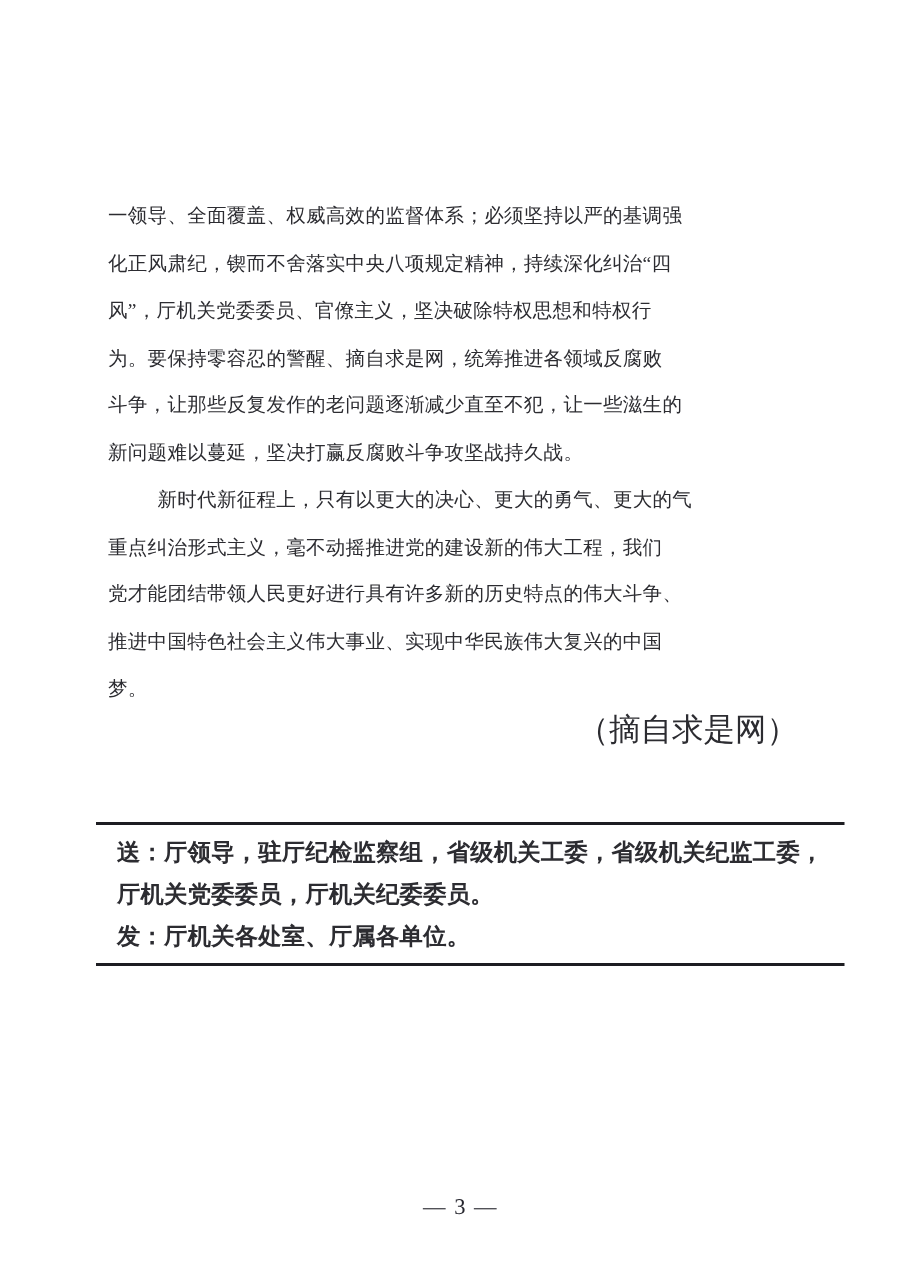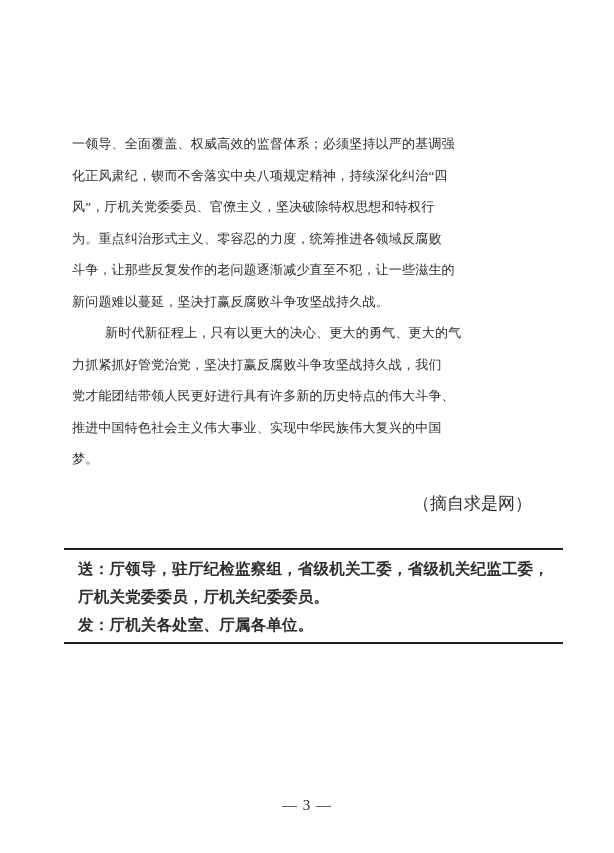--- a/index.html
+++ b/index.html
@@ -21,23 +21,23 @@
     width: 486px;
     font-size: 13px;
     line-height: 31.5px;
     letter-spacing: 0.2px;
     margin-top: 36px;
   }
   .tline { white-space: nowrap; }
   .tline.indent { text-indent: 33px; font-family: Liberation Serif, serif; }
   .attribution {
     position: absolute;
-    top: 492px;
+    top: 472px;
     right: 82px;
-    font-size: 17px;
+    font-size: 21px;
     white-space: nowrap;
   }
   .rule {
     position: absolute;
     left: 64px;
     width: 499px;
     height: 2px;
     background: #1d1d22;
   }
   .rule-top { top: 548px; }
@@ -66,27 +66,27 @@
 </head>
 <body>
 
 <div class="page">
 
   <div class="body-text">
     <div class="para">
         <div class="tline">一领导、全面覆盖、权威高效的监督体系；必须坚持以严的基调强</div>
         <div class="tline">化正风肃纪，锲而不舍落实中央八项规定精神，持续深化纠治“四</div>
         <div class="tline">风”，厅机关党委委员、官僚主义，坚决破除特权思想和特权行</div>
-        <div class="tline">为。重点纠治形式主义、零容忍的力度，统筹推进各领域反腐败</div>
+        <div class="tline">为。要保持零容忍的警醒、摘自求是网，统筹推进各领域反腐败</div>
         <div class="tline">斗争，让那些反复发作的老问题逐渐减少直至不犯，让一些滋生的</div>
         <div class="tline">新问题难以蔓延，坚决打赢反腐败斗争攻坚战持久战。</div>
       </div>
     <div class="para">
         <div class="tline indent">新时代新征程上，只有以更大的决心、更大的勇气、更大的气</div>
-        <div class="tline">力抓紧抓好管党治党，坚决打赢反腐败斗争攻坚战持久战，我们</div>
+        <div class="tline">重点纠治形式主义，毫不动摇推进党的建设新的伟大工程，我们</div>
         <div class="tline">党才能团结带领人民更好进行具有许多新的历史特点的伟大斗争、</div>
         <div class="tline">推进中国特色社会主义伟大事业、实现中华民族伟大复兴的中国</div>
         <div class="tline">梦。</div>
       </div>
   </div>
 
   <div class="attribution">（摘自求是网）</div>
 
   <div class="rule rule-top"></div>
 

